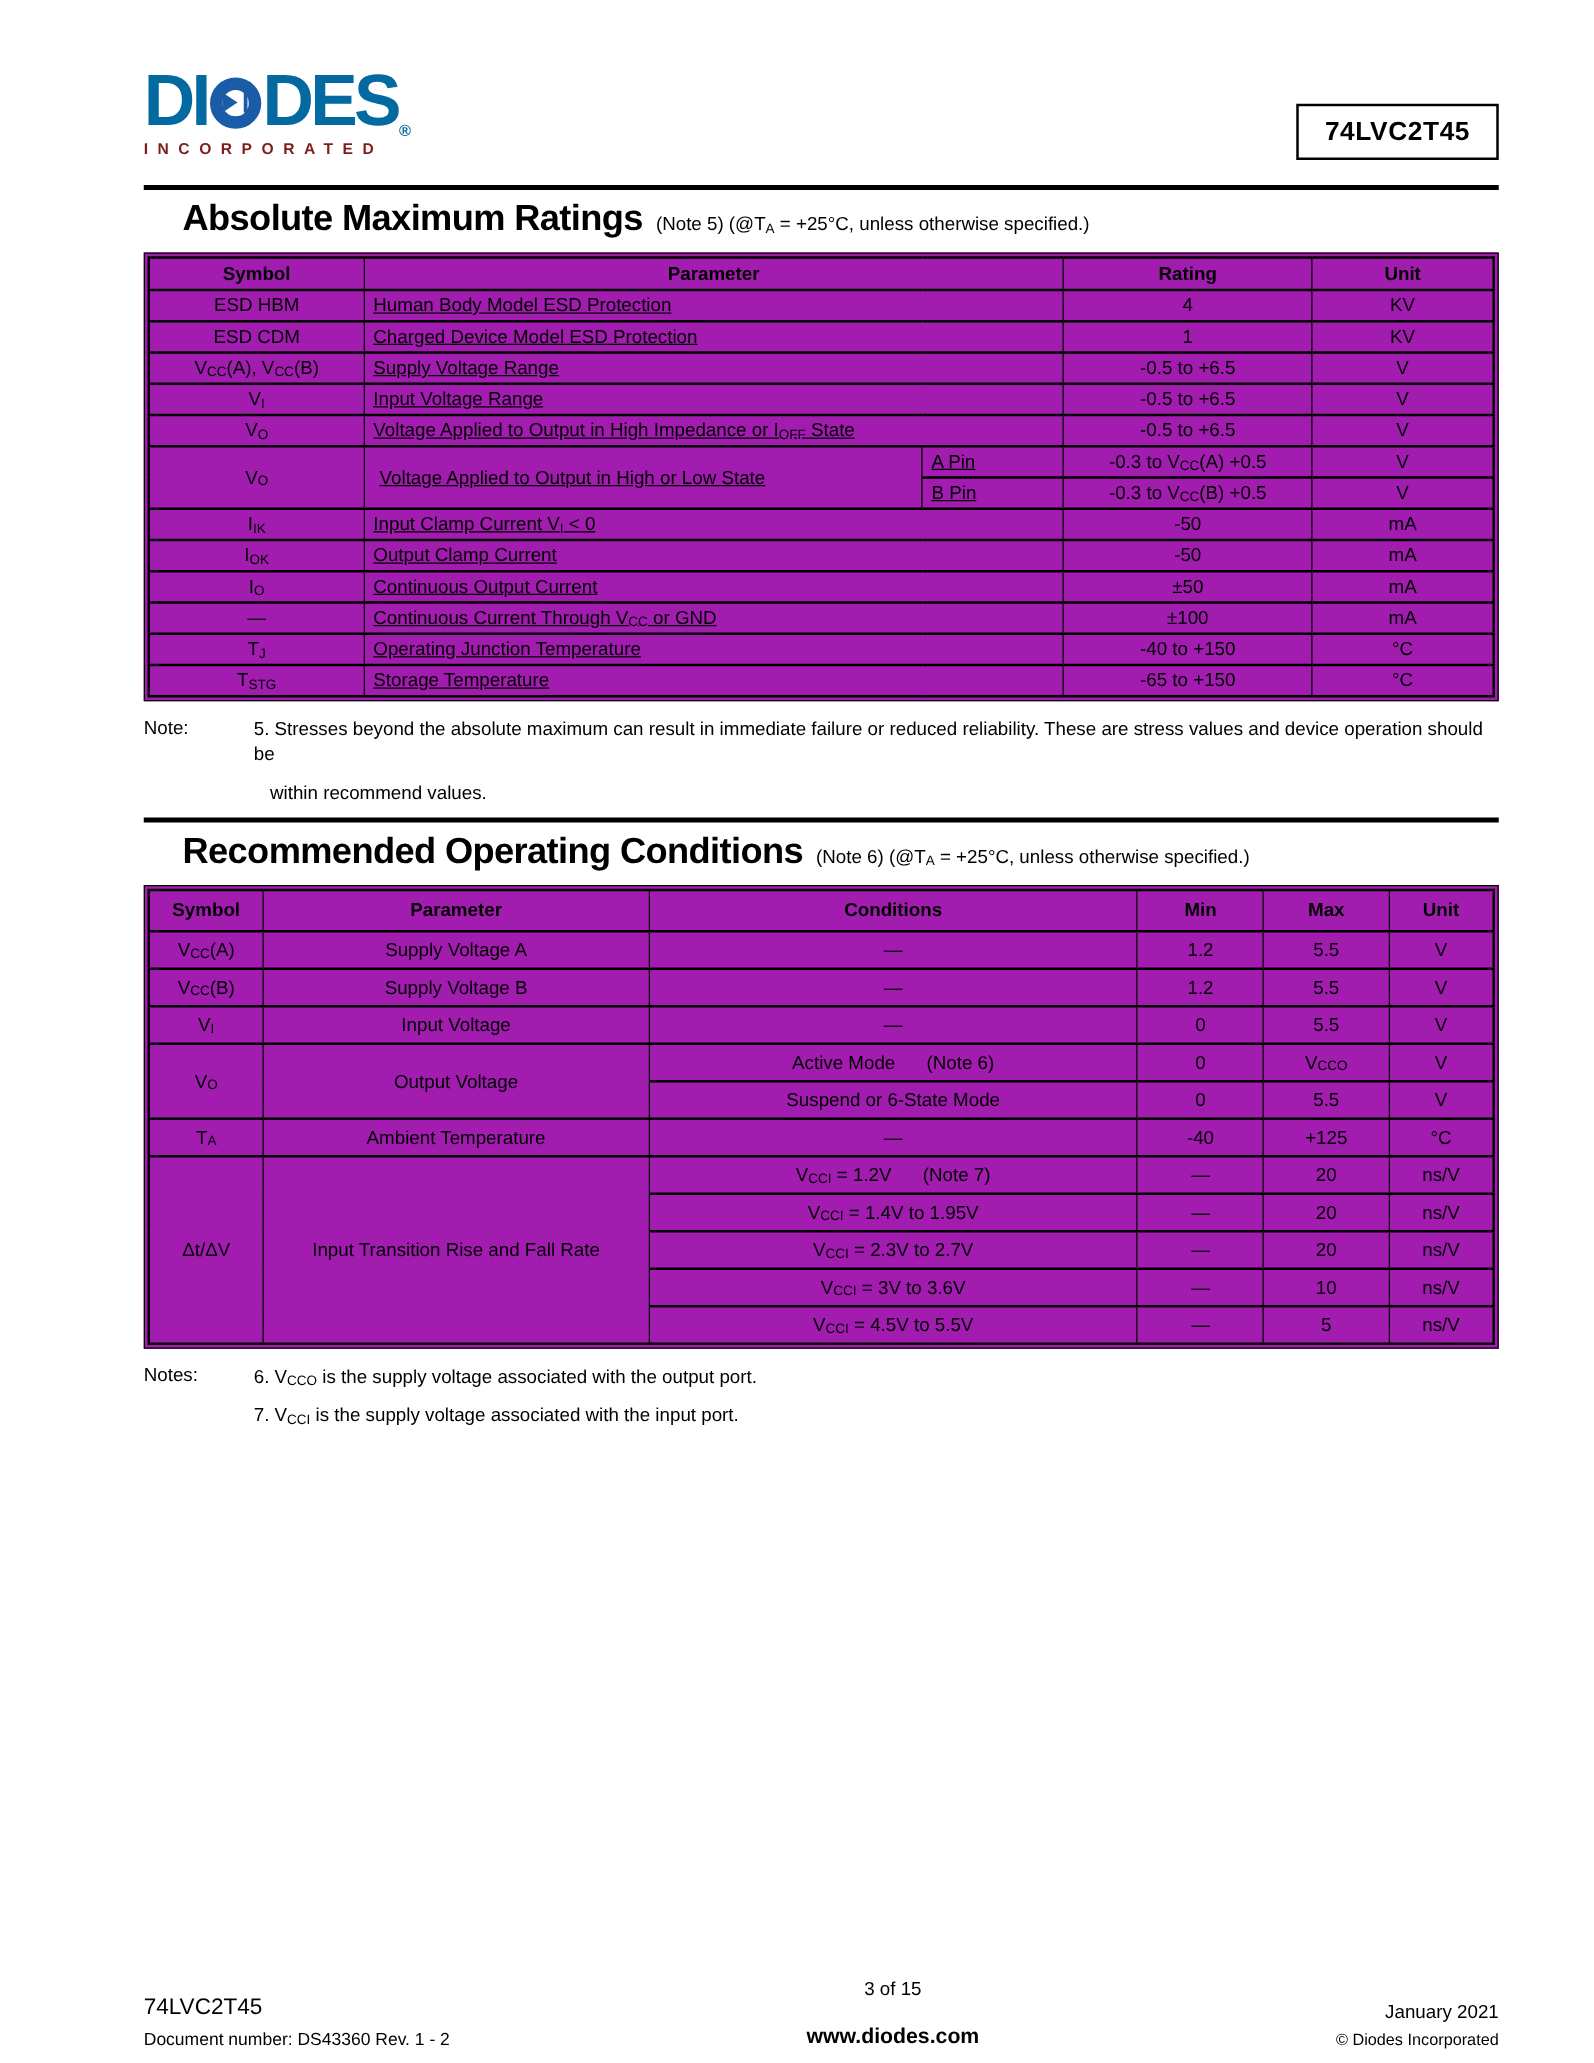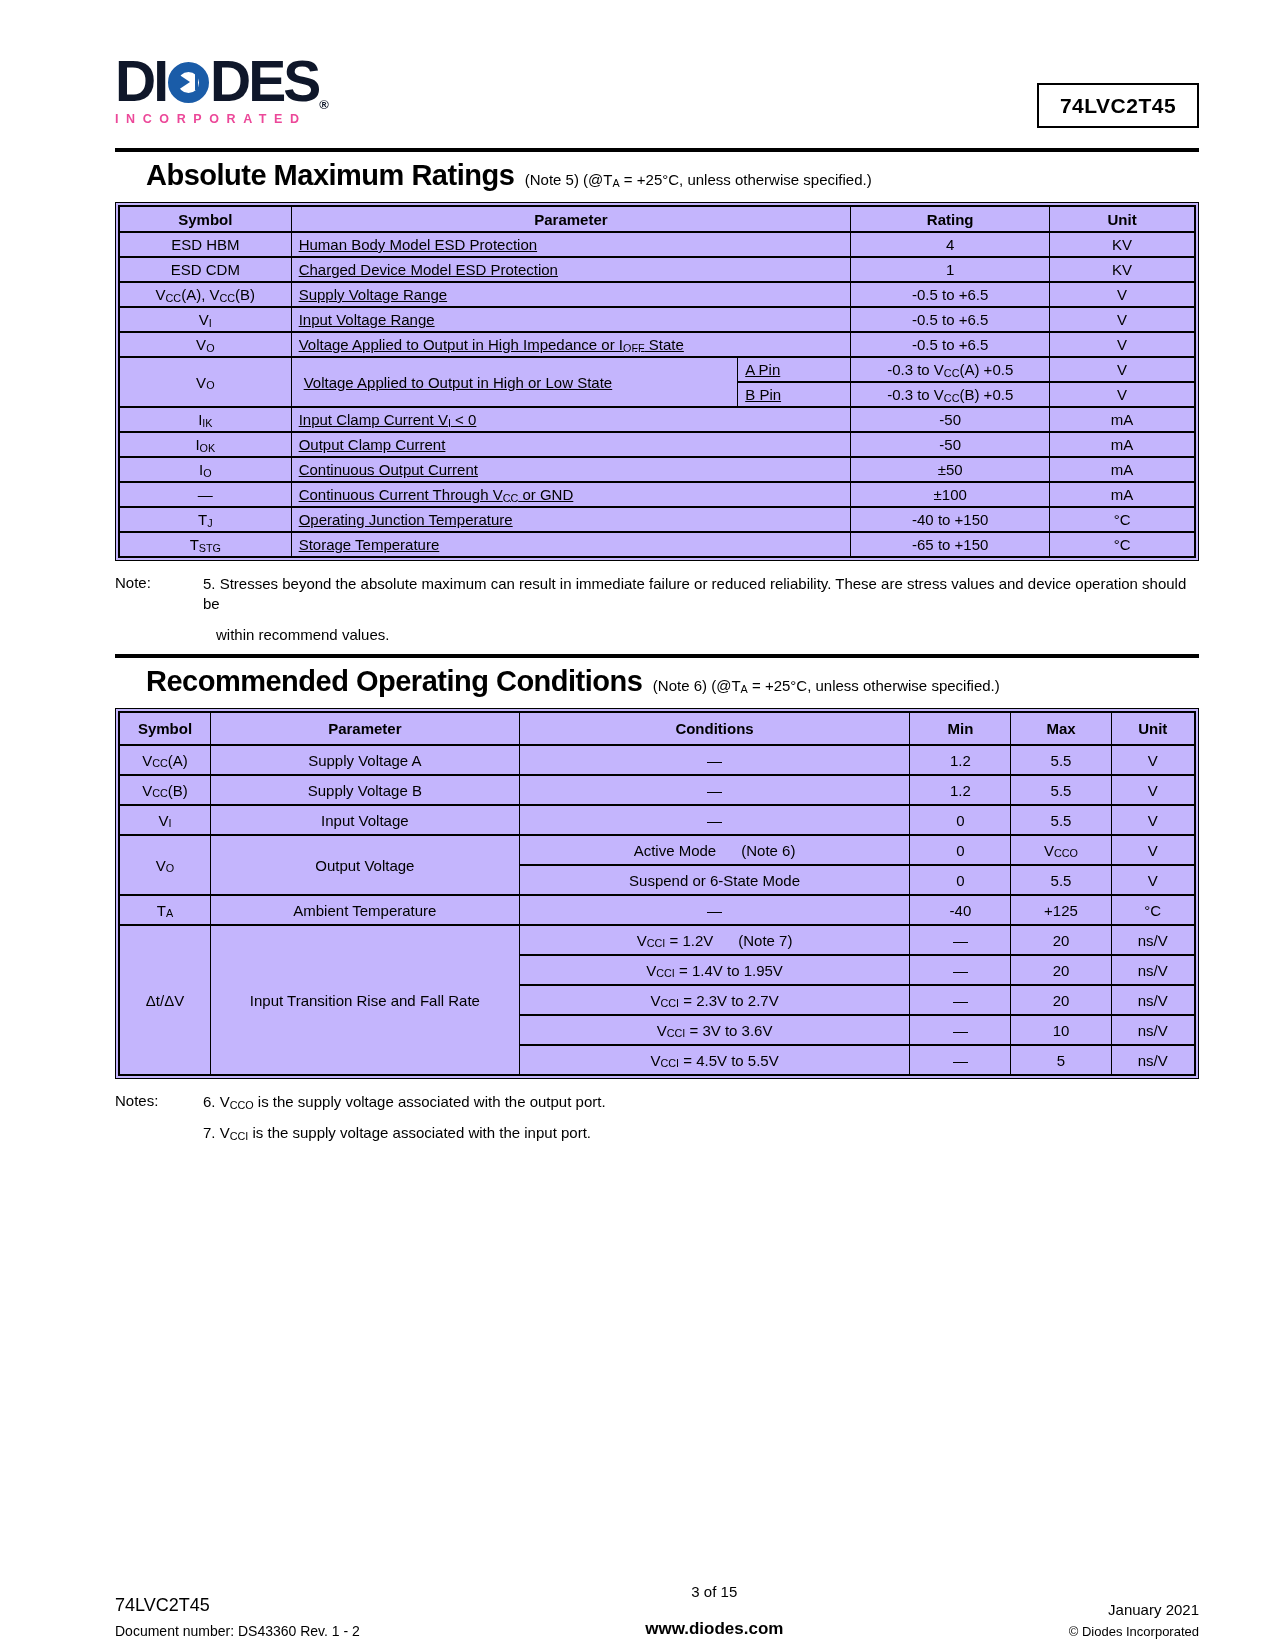--- a/index.html
+++ b/index.html
@@ -5,43 +5,43 @@
   * { margin:0; padding:0; box-sizing:border-box; }
   html,body { background:#ffffff; }
   .page {
     width:1275px; height:1650px; position:relative; background:#fff;
     font-family:"Liberation Sans", sans-serif; color:#000;
     padding:55px 76px 0 115px; overflow:hidden;
   }
   
   .top-row { display:flex; justify-content:space-between; align-items:flex-start; height:93px; }
   .logo-block { display:inline-block; }
-  .logo-word { display:flex; align-items:center; color:#0f172a; font-weight:bold;
+  .logo-word { display:flex; align-items:center; color:#0369a1; font-weight:bold;
                font-size:57px; letter-spacing:-3px; line-height:1; height:52px; }
   .logo-word .lt { display:inline-block; transform:scaleY(1.02); }
   .logo-o { width:41px; height:41px; border:10px solid #1a5ca8; border-radius:50%;
             position:relative; margin:2px 1px 0 2px; flex:0 0 auto; }
   .diode-arrow { position:absolute; left:0px; top:50%; transform:translateY(-50%);
                  width:0; height:0; border-top:8px solid transparent;
                  border-bottom:8px solid transparent; border-left:12px solid #1a5ca8; }
   .diode-bar { position:absolute; right:1px; top:50%; transform:translateY(-50%);
                width:3px; height:16px; background:#1a5ca8; }
   .logo-reg { font-size:13px; letter-spacing:0; align-self:flex-end; margin:0 0 -4px 1px; }
-  .logo-inc { font-size:12.5px; font-weight:bold; letter-spacing:7.6px; color:#ec4899;
+  .logo-inc { font-size:12.5px; font-weight:bold; letter-spacing:7.6px; color:#7f1d1d;
               margin-top:5px; white-space:nowrap; }
   .part-box { border:2.5px solid #000; width:162px; height:45px; margin-top:28px;
               display:flex; align-items:center; justify-content:center;
               font-size:21px; font-weight:bold; letter-spacing:0.5px; }
   
   .section-rule { height:4px; background:#000; }
   .section-head { margin:7px 0 10px 0; white-space:nowrap; }
   .sec-title { font-size:29px; font-weight:bold; letter-spacing:-0.5px;margin-left:31px; }
   .sec-note { font-size:15px; margin-left:6px; }
   
-  .tbl-wrap { border:1.5px solid #000; padding:2px; background:#c4b5fd; }
+  .tbl-wrap { border:1.5px solid #000; padding:2px; background:#a21caf; }
   table { width:100%; border-collapse:collapse; table-layout:fixed;
           border:2.5px solid #000; font-size:15px; }
   th, td { border:solid #000; border-width:2px 1.5px; text-align:center;
            vertical-align:middle; padding:1px 4px; overflow:hidden; }
   th { font-weight:bold; }
   #abs-max-table th { height:26px; }
   #abs-max-table td { height:25px; }
   #rec-op-table th { height:33px; }
   #rec-op-table td { height:30px; }
   td.l { text-align:left; padding-left:7px;text-decoration:underline; }

